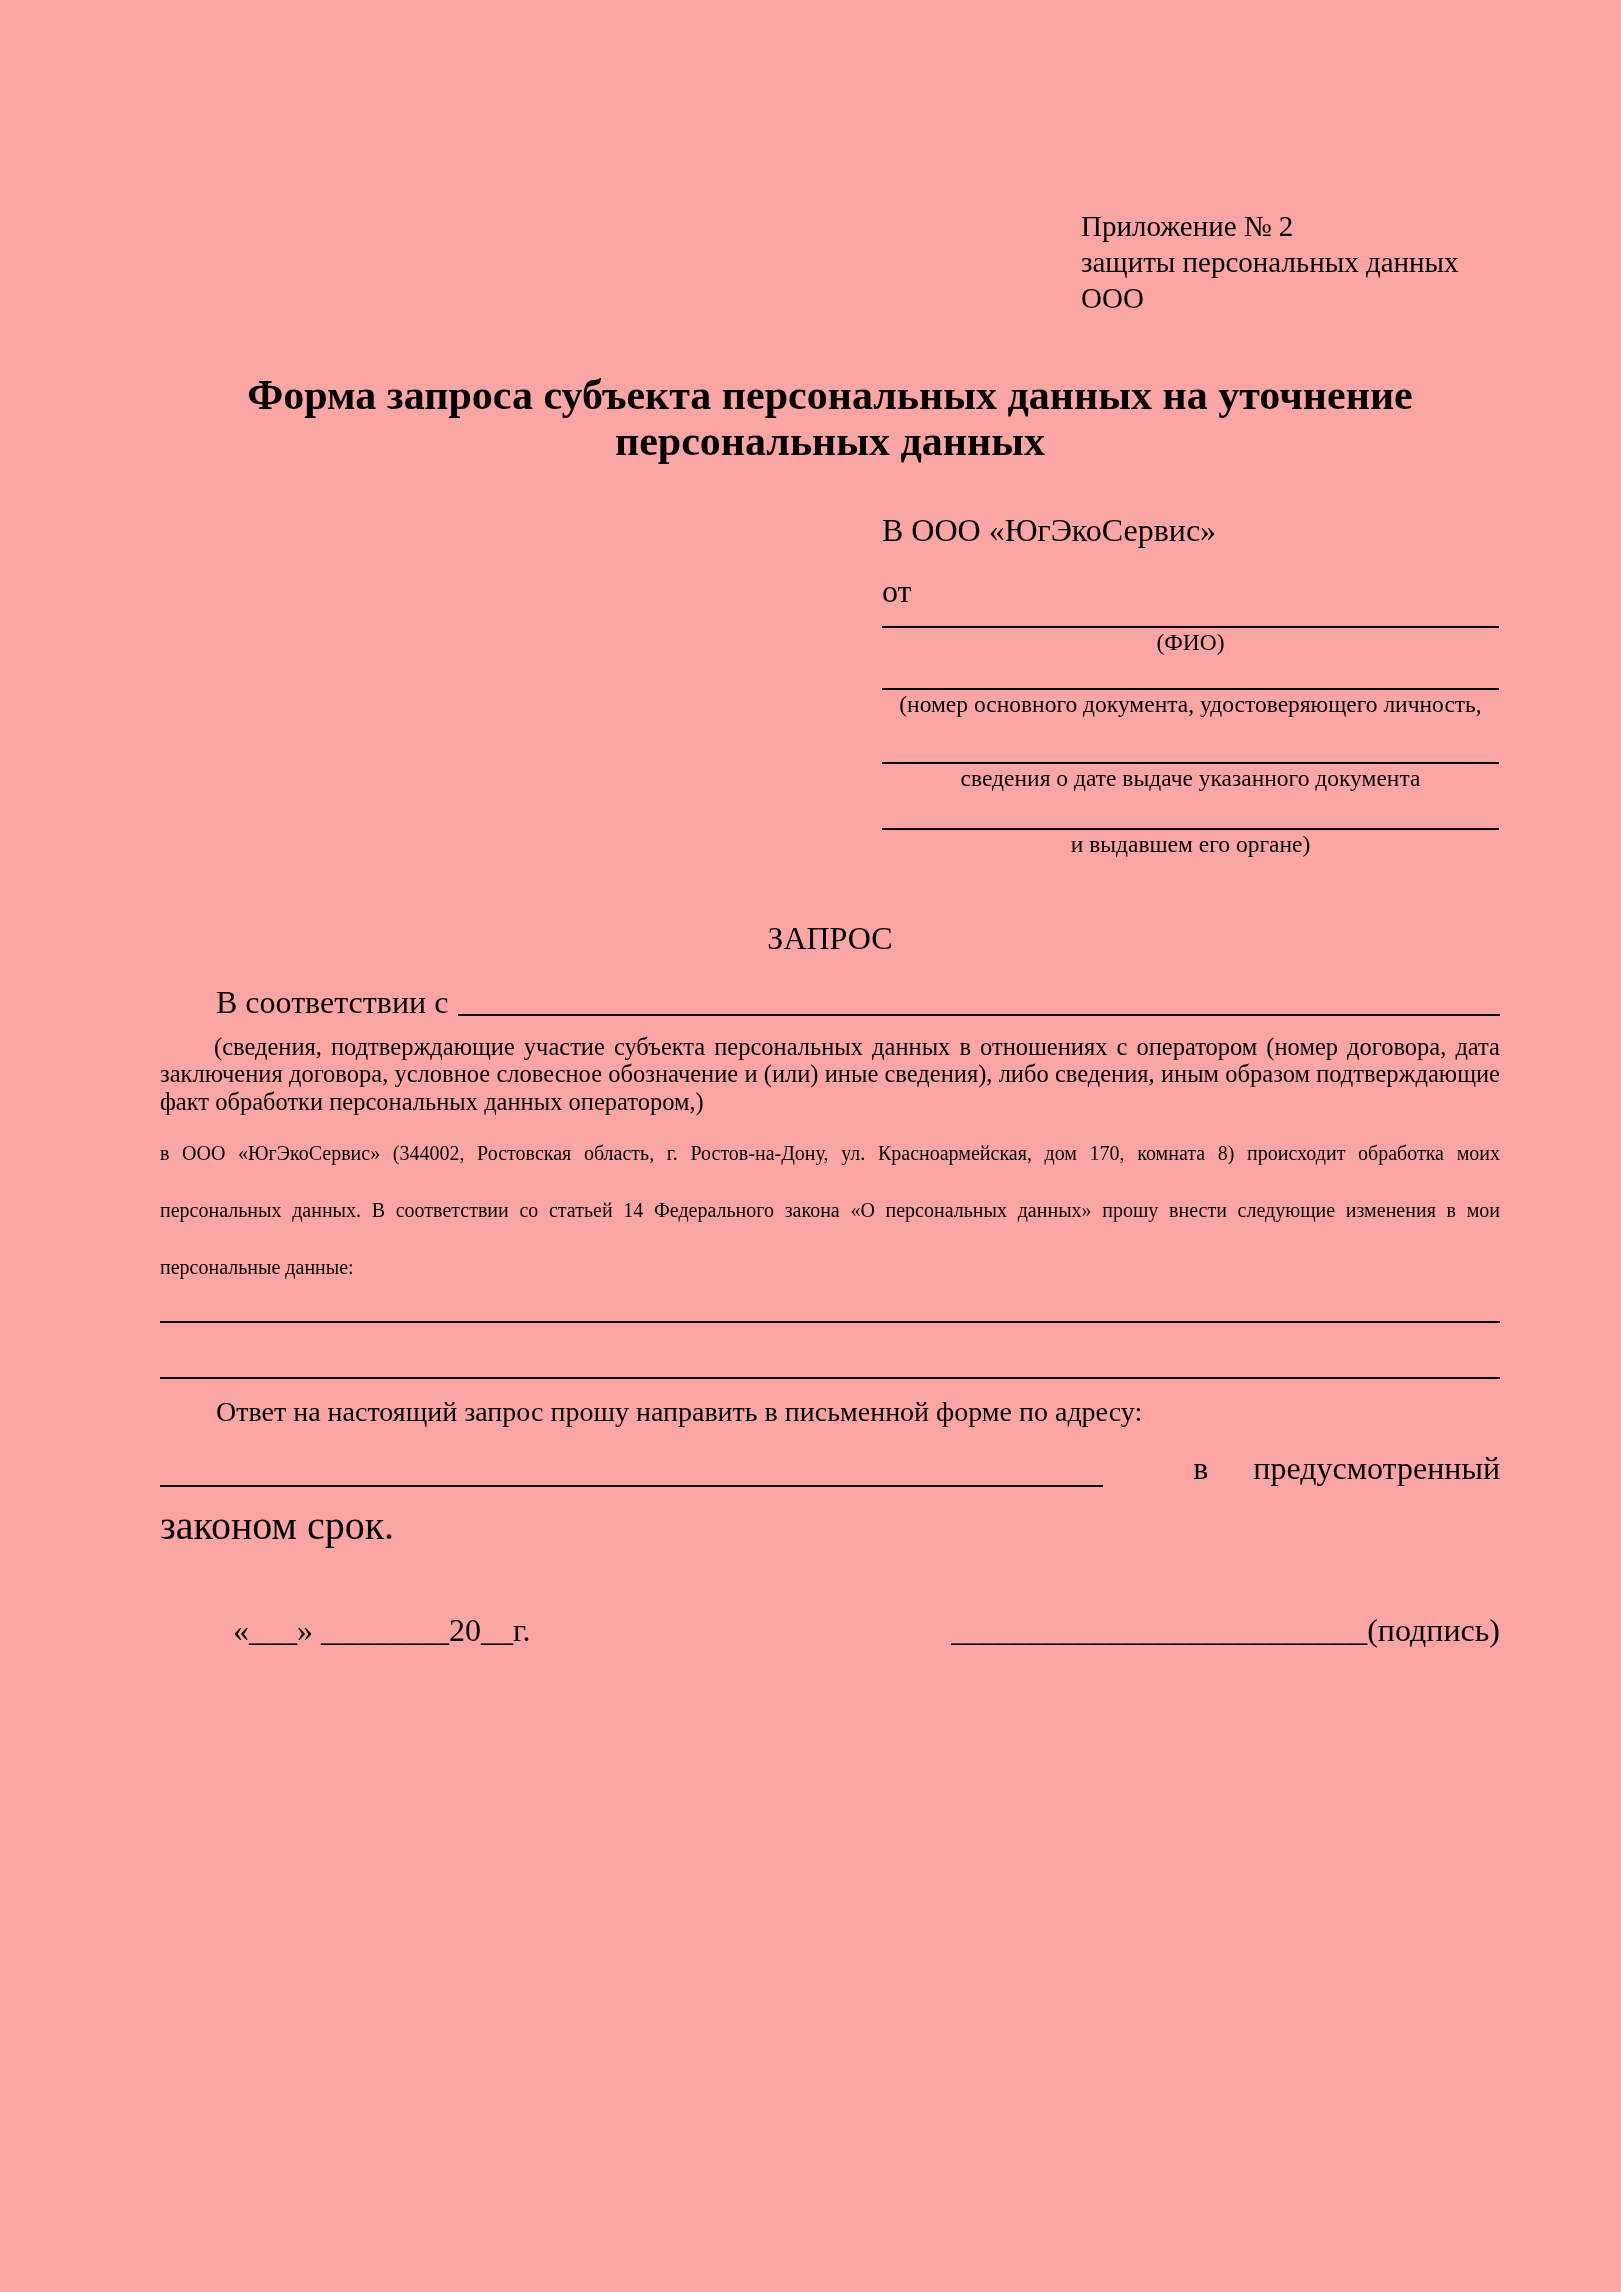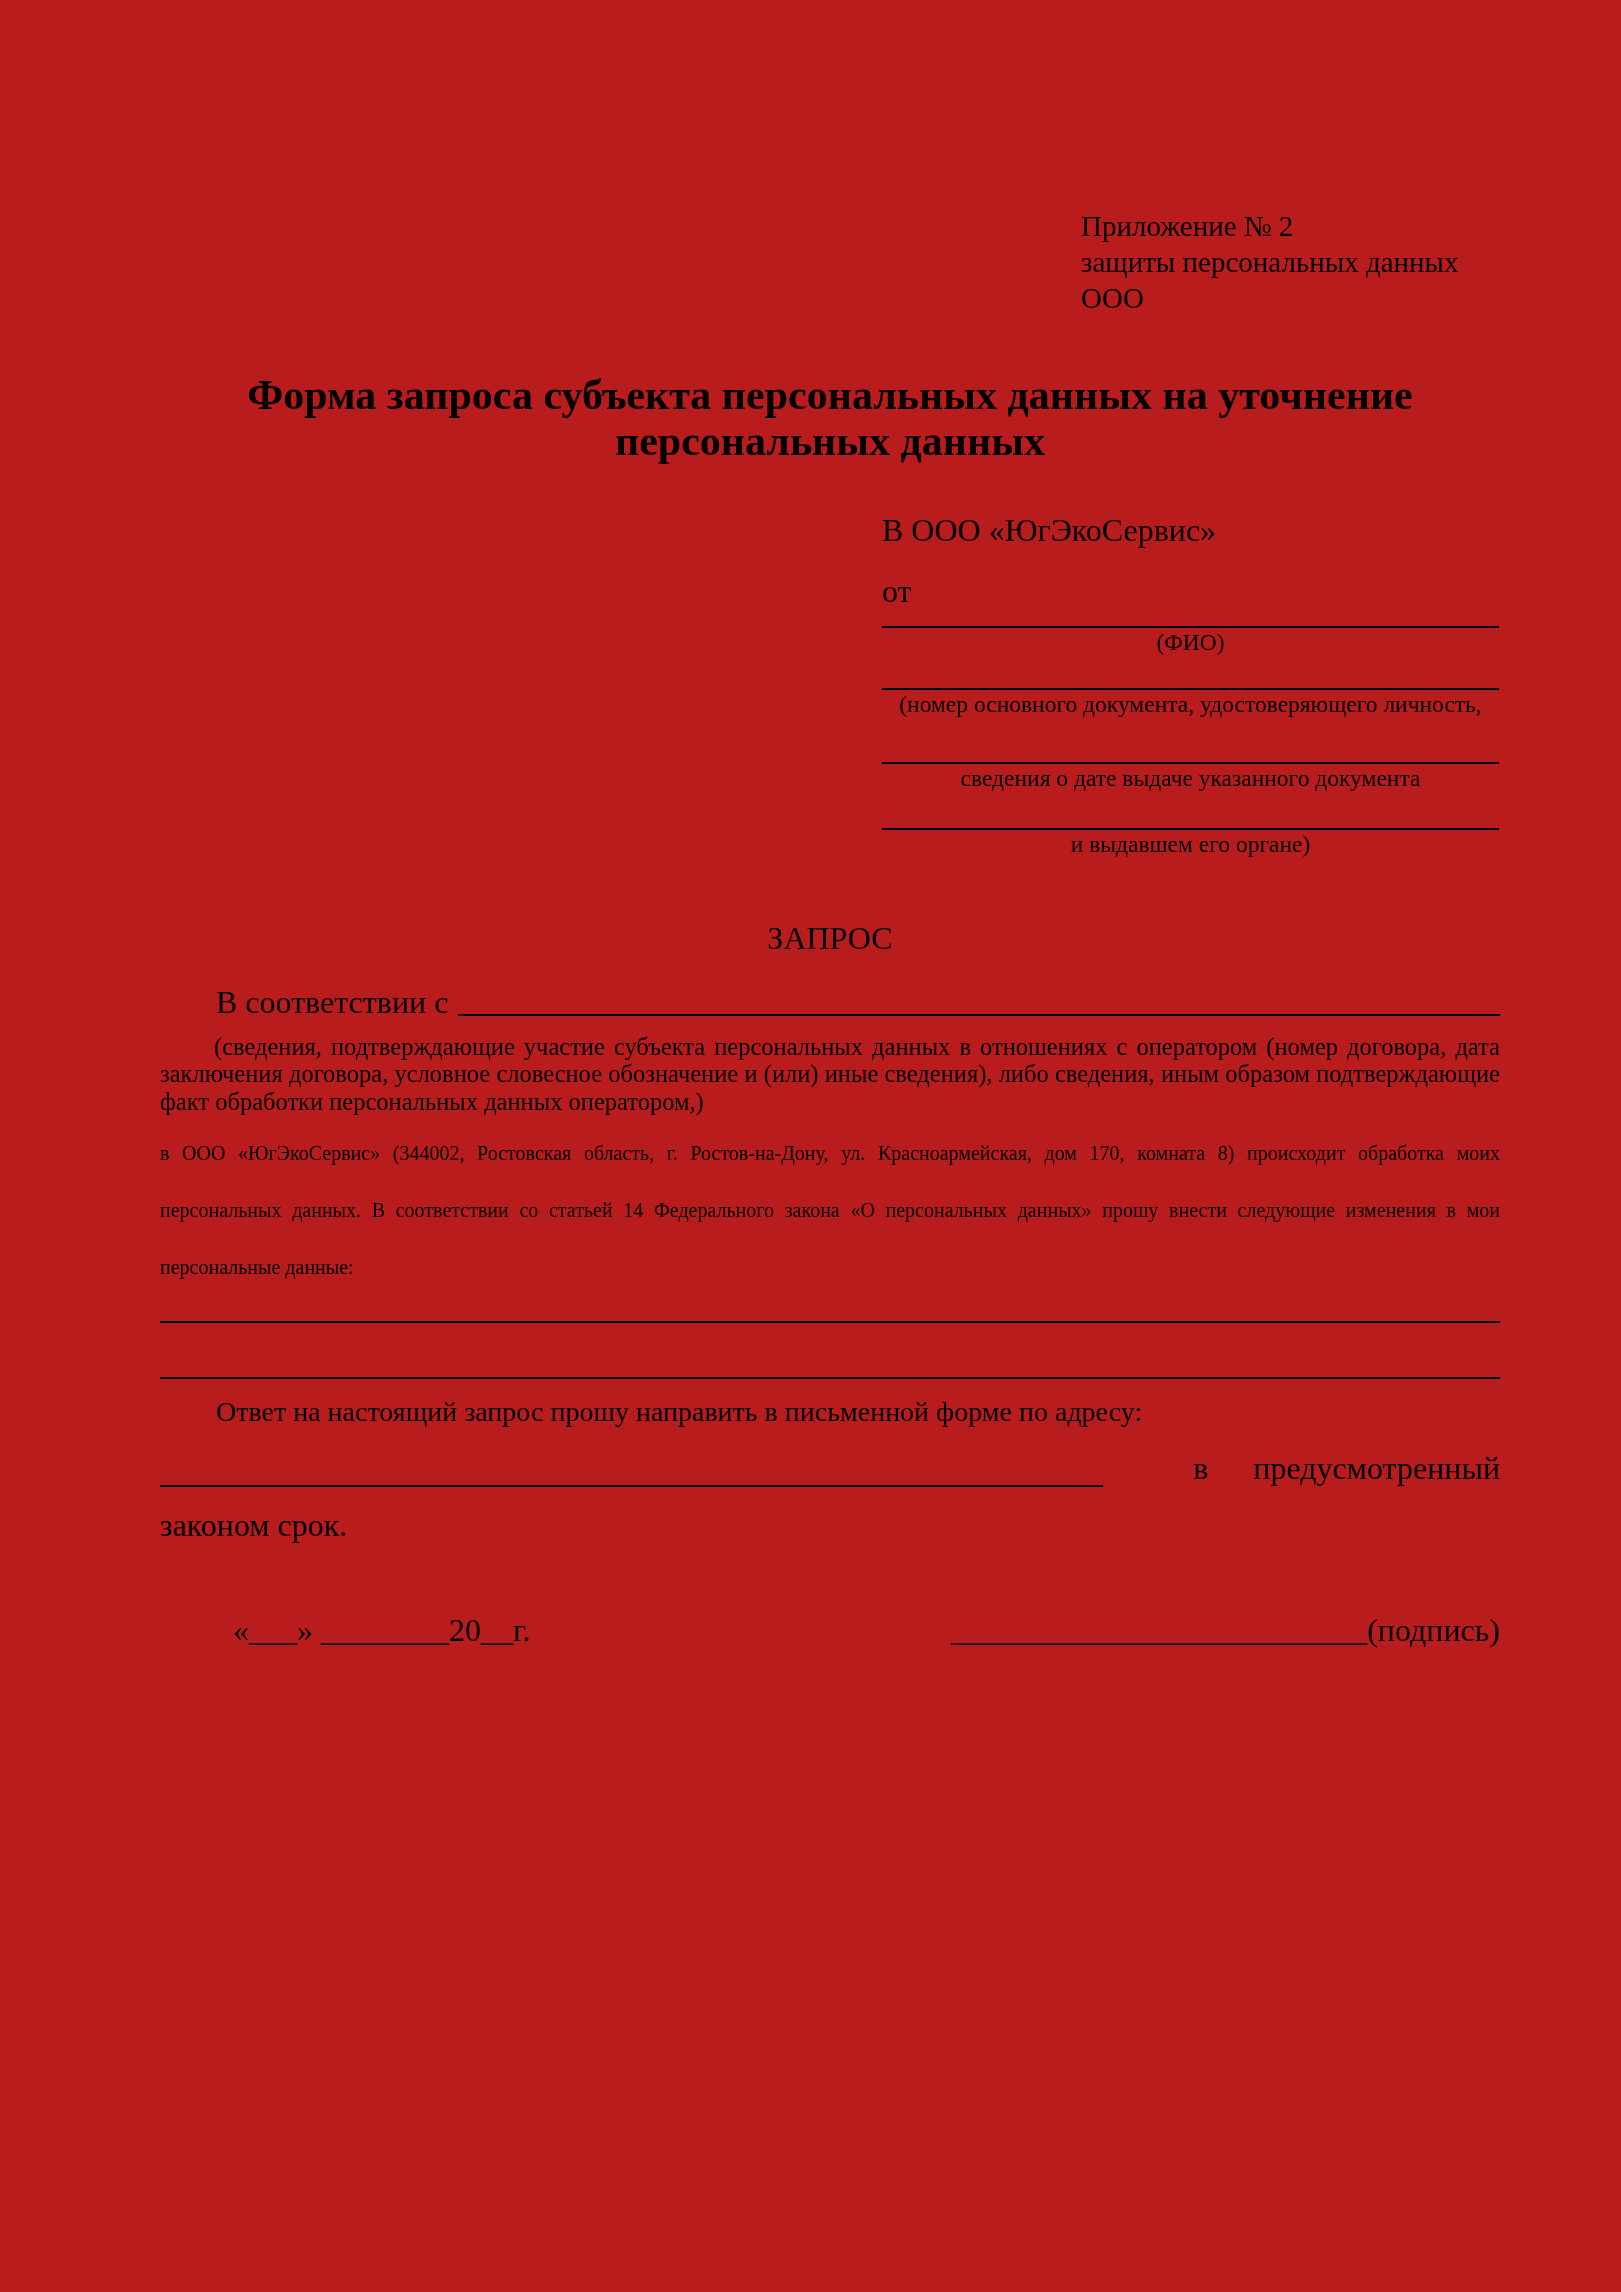--- a/index.html
+++ b/index.html
@@ -1,21 +1,21 @@
 <!DOCTYPE html>
 <html><head>
 <meta charset="utf-8">
 <style>
   html, body { margin: 0; padding: 0; background: #ffffff; }
   body {
     width: 1621px; height: 2293px; position: relative;
     font-family: "Liberation Serif", "DejaVu Serif", serif;
     color: #000000;
   }
-  .page { position: absolute; inset: 0; background: #b91c1c; }
+  .page { position: absolute; inset: 0; background: #fca5a5; }
   .content { position: absolute; left: 160px; top: 0; width: 1340px; }
 
   
   .appendix { margin: 208px 0 0 921px; font-size: 29px; line-height: 36px; }
 
   
   .title {
     margin: 56px auto 0; max-width: 1196px;
     font-size: 42px; font-weight: bold; line-height: 46px; text-align: center;
   }
@@ -49,21 +49,21 @@
 
   .blank-row { border-bottom: 2.9px solid #000; }
   .blank-row.first { height: 25.5px; }
   .blank-row.second { height: 54px; }
 
   .answer-lead { margin-top: 3.9px; font-size: 28px; line-height: 57px; text-indent: 56px; }
   .answer-mid { display: flex; align-items: flex-end; height: 57px; font-size: 32px; line-height: 57px; }
   .addr-underline { width: 943px; border-bottom: 2.9px solid #000; margin-bottom: 9.8px; }
   .mid-w1 { margin-left: auto; }
   .mid-w2 { margin-left: 45px; }
-  .answer-tail { font-size: 32px; line-height: 57px; }
+  .answer-tail { font-size: 40px; line-height: 57px; }
 
   .sign-row {
     margin-top: 57px; display: flex; justify-content: space-between;
     align-items: baseline; font-size: 32px; line-height: 39px;
   }
   .date-part { padding-left: 73px; white-space: nowrap; }
   .sig-part { white-space: nowrap; }
 </style>
 </head>
 <body>

